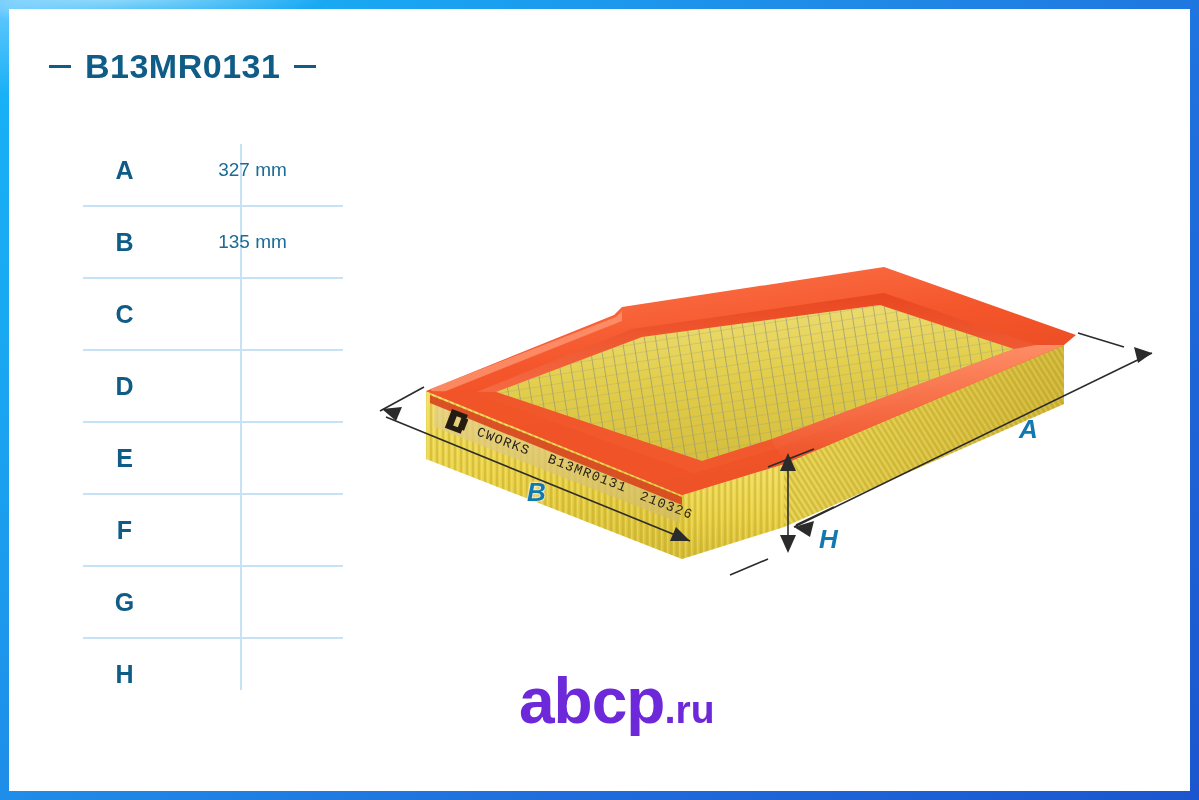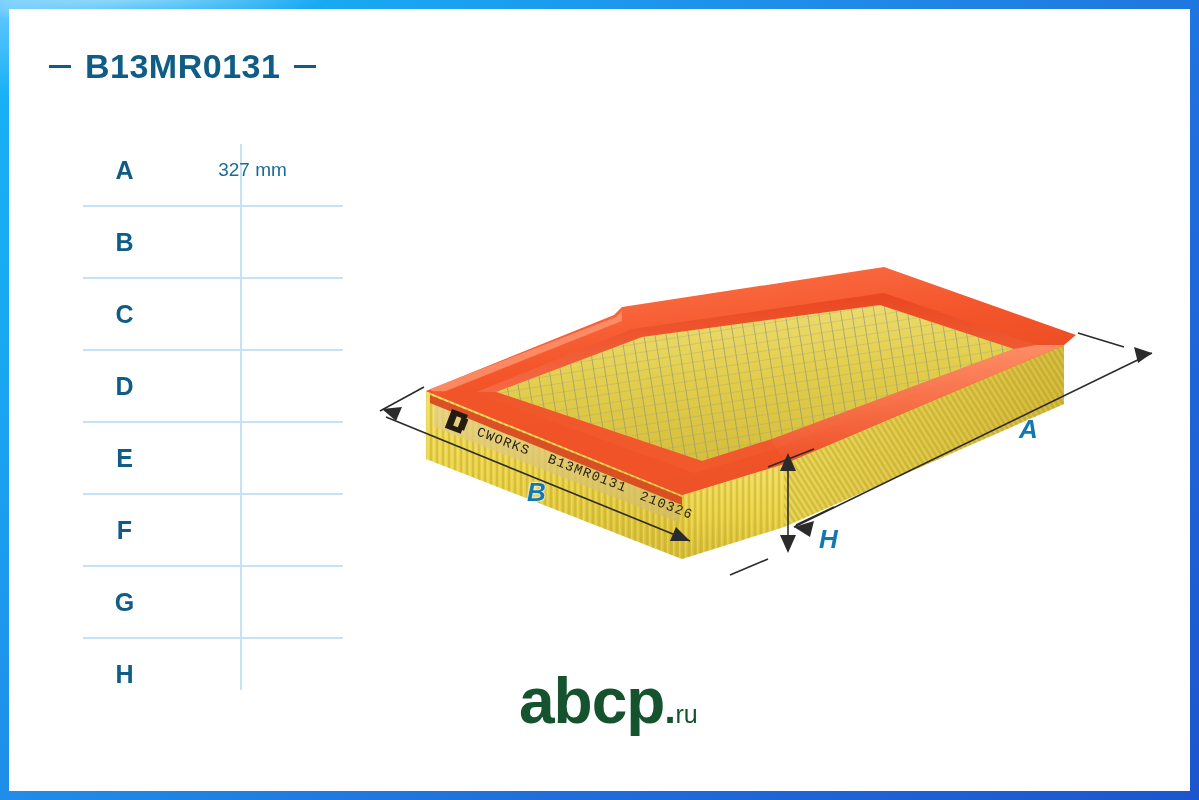--- a/index.html
+++ b/index.html
@@ -96,26 +96,26 @@
     text-shadow:0 0 2px #fff, 0 0 3px #fff;
   }
   #label-A{left:1010px;top:405px;}
   #label-B{left:518px;top:468px;}
   #label-H{left:810px;top:515px;}
 
   
   #watermark{
     position:absolute;left:510px;top:660px;
     display:flex;align-items:baseline;
-    color:#14532d;
+    color:#6d28d9;
     user-select:none;
   }
   #wm-main{font-size:64px;font-weight:bold;letter-spacing:-1px;line-height:1;}
   #wm-dot{font-size:40px;font-weight:bold;line-height:1;}
-  #wm-tld{font-size:25px;font-weight:normal;line-height:1;letter-spacing:0px;}
+  #wm-tld{font-size:39px;font-weight:bold;line-height:1;letter-spacing:0px;}
 </style>
 </head>
 <body>
 
 <div id="page">
   <div id="frame-swoosh2"></div>
   <div id="frame-swoosh"></div>
 
   <div id="canvas">
 
@@ -128,20 +128,21 @@
     <div id="dim-table">
       <div id="dim-divider"></div>
 
       <div class="dim-row first">
         <div class="dim-key">A</div>
         <div class="dim-val">327 mm</div>
       </div>
 
       <div class="dim-row">
         <div class="dim-key">B</div>
+        <div class="dim-val">135 mm</div>
       </div>
 
       <div class="dim-row">
         <div class="dim-key">C</div>
         <div class="dim-val"></div>
       </div>
 
       <div class="dim-row">
         <div class="dim-key">D</div>
         <div class="dim-val"></div>

